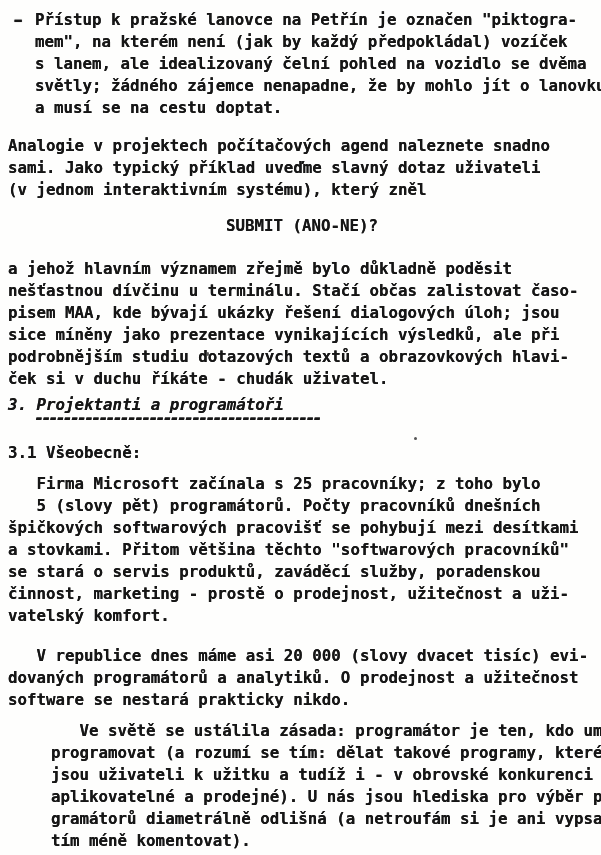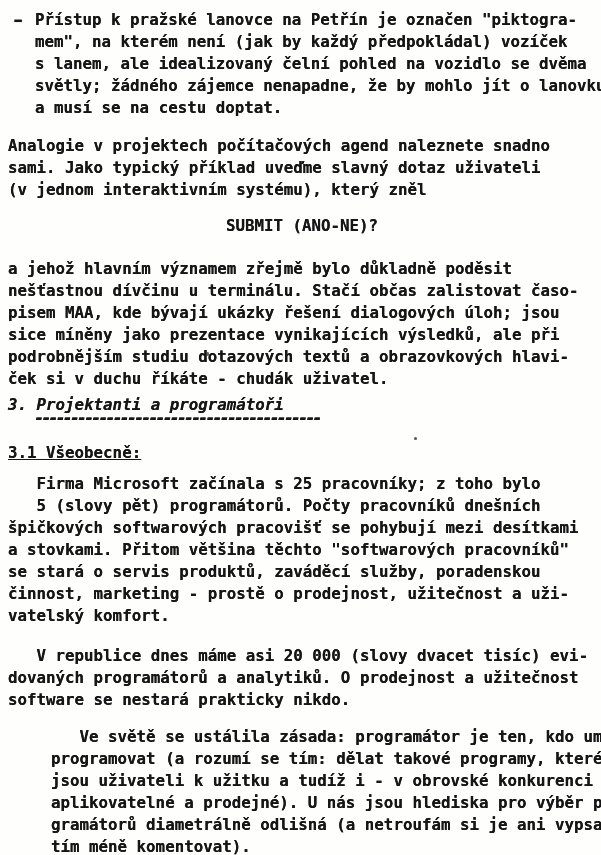--- a/index.html
+++ b/index.html
@@ -54,24 +54,23 @@
     white-space: pre;
     margin-left: 26px;
     margin-top: -4px;
     line-height: 12px;
     letter-spacing: -3.1px;
     font-size: 17px;
   }
   .subheading {
     white-space: pre;
     margin: 16px 0 9px 0;
-    text-decoration: underline;
   }
   .para-microsoft { margin-bottom: 18px; }
-  .para-republika { margin-bottom: 15px; }
+  .para-republika { margin-bottom: 9px; }
   .para-svet      { margin-bottom: 0; margin-left: 43px; }
 
   
   .speck {
     position: absolute;
     background: #2a2a2a;
     border-radius: 50%;
     opacity: 0.8;
   }
   .speck-1 { left: 468px; top: 162px; width: 3px; height: 3px; }

